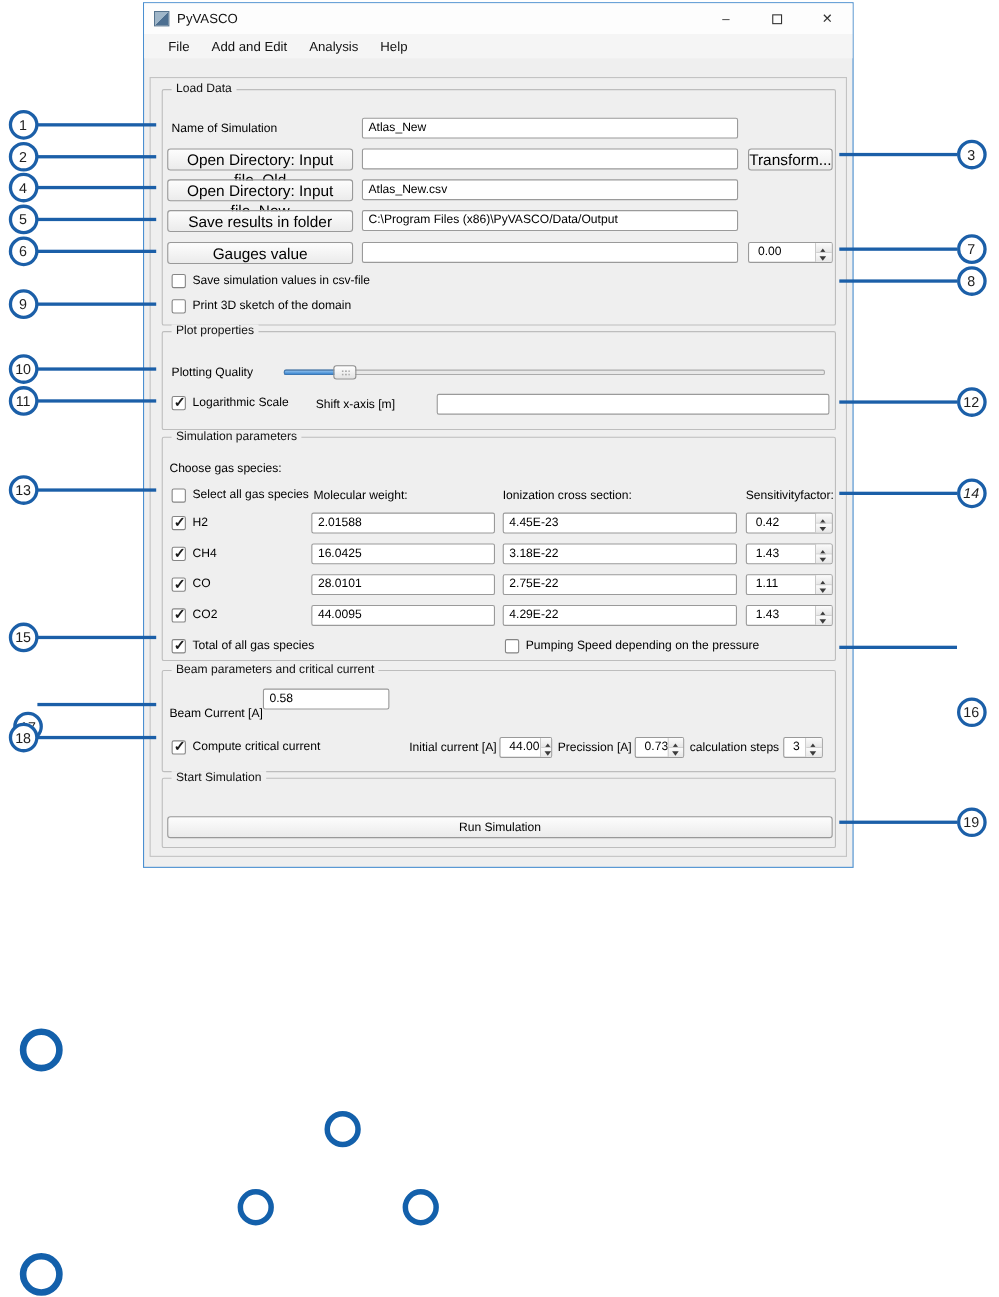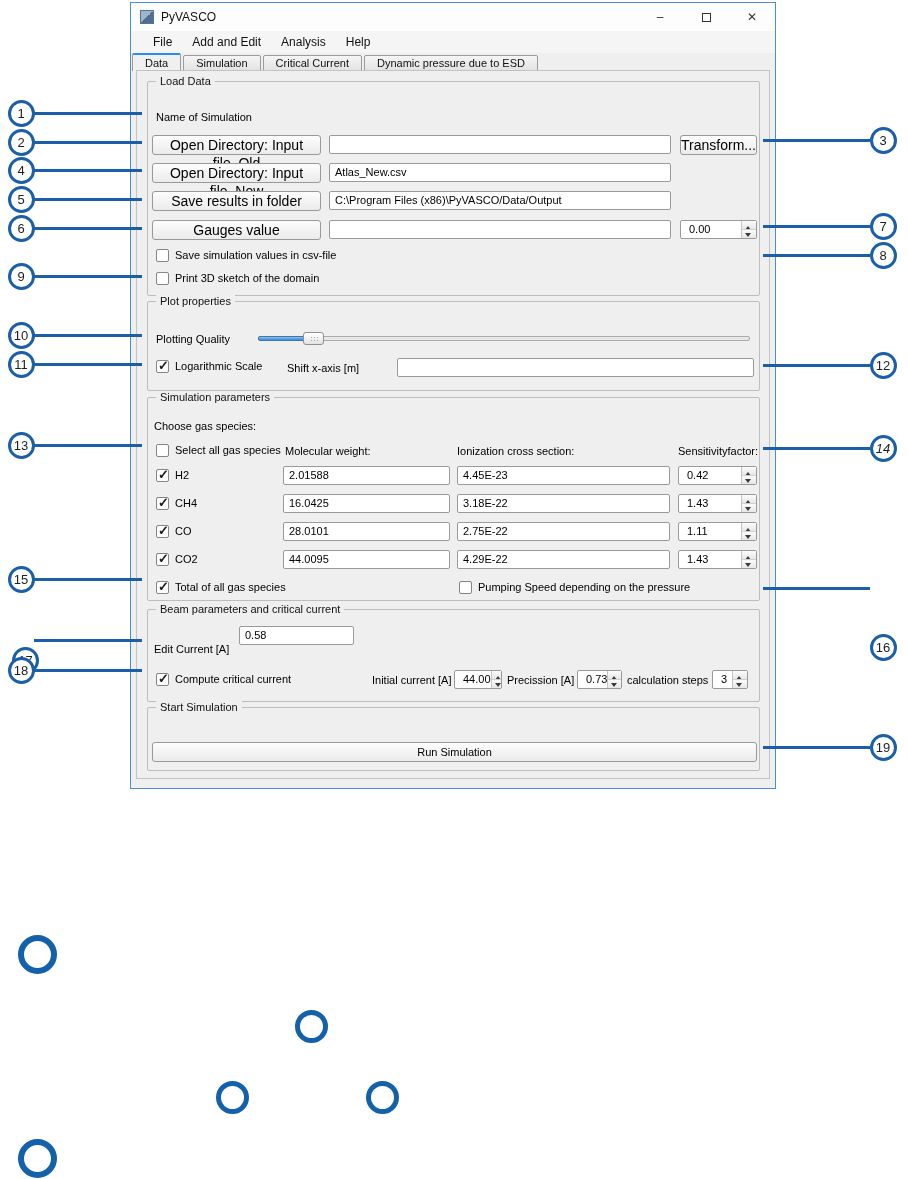--- a/index.html
+++ b/index.html
@@ -85,33 +85,28 @@
     </div>
   </div>
 
   <div class="menubar">
     <span class="mitem">File</span>
     <span class="mitem">Add and Edit</span>
     <span class="mitem">Analysis</span>
     <span class="mitem">Help</span>
   </div>
 
-  <div class="tabbar">
-    <span class="tab sel">Data</span>
-    <span class="tab">Simulation</span>
-    <span class="tab">Critical Current</span>
-    <span class="tab">Dynamic pressure due to ESD</span>
-  </div>
 
   <div class="panel"></div>
 
   <div class="group" style="left:16px;top:78px;width:613px;height:215px">
     <span class="legend">Load Data</span>
 
     <div class="lbl abs" style="left:8px;top:29px">Name of Simulation</div>
+    <div class="field" style="left:181px;top:25px;width:342px"><span>Atlas_New</span></div>
 
     <div class="btn" style="left:4px;top:53px;width:169px">Open Directory: Input file_Old</div>
     <div class="field" style="left:181px;top:53px;width:342px"><span></span></div>
     <div class="btn" style="left:532px;top:53px;width:77px">Transform...</div>
 
     <div class="btn" style="left:4px;top:81px;width:169px">Open Directory: Input file_New</div>
     <div class="field" style="left:181px;top:81px;width:342px"><span>Atlas_New.csv</span></div>
 
     <div class="btn" style="left:4px;top:109px;width:169px">Save results in folder</div>
     <div class="field" style="left:181px;top:109px;width:342px"><span>C:\Program Files (x86)\PyVASCO/Data/Output</span></div>
@@ -224,21 +219,21 @@
       <span class="lbl">Total of all gas species</span>
     </div>
     <div class="cbrow" style="left:311px;top:183px">
       <span class="cb"></span>
       <span class="lbl">Pumping Speed depending on the pressure</span>
     </div>
   </div>
 
   <div class="group" style="left:16px;top:606px;width:613px;height:93px">
     <span class="legend">Beam parameters and critical current</span>
-    <div class="lbl abs" style="left:6px;top:33px">Edit Current [A]</div>
+    <div class="lbl abs" style="left:6px;top:33px">Beam Current [A]</div>
     <div class="field" style="left:91px;top:16px;width:115px"><span>0.58</span></div>
 
     <div class="cbrow" style="left:8px;top:63px">
       <span class="cb on"></span>
       <span class="lbl">Compute critical current</span>
     </div>
     <div class="lbl abs" style="left:224px;top:64px">Initial current [A]</div>
     <div class="spin" style="left:306px;top:60px;width:48px">
       <span class="spin-val">44.00</span>
       <span class="spin-btns">

